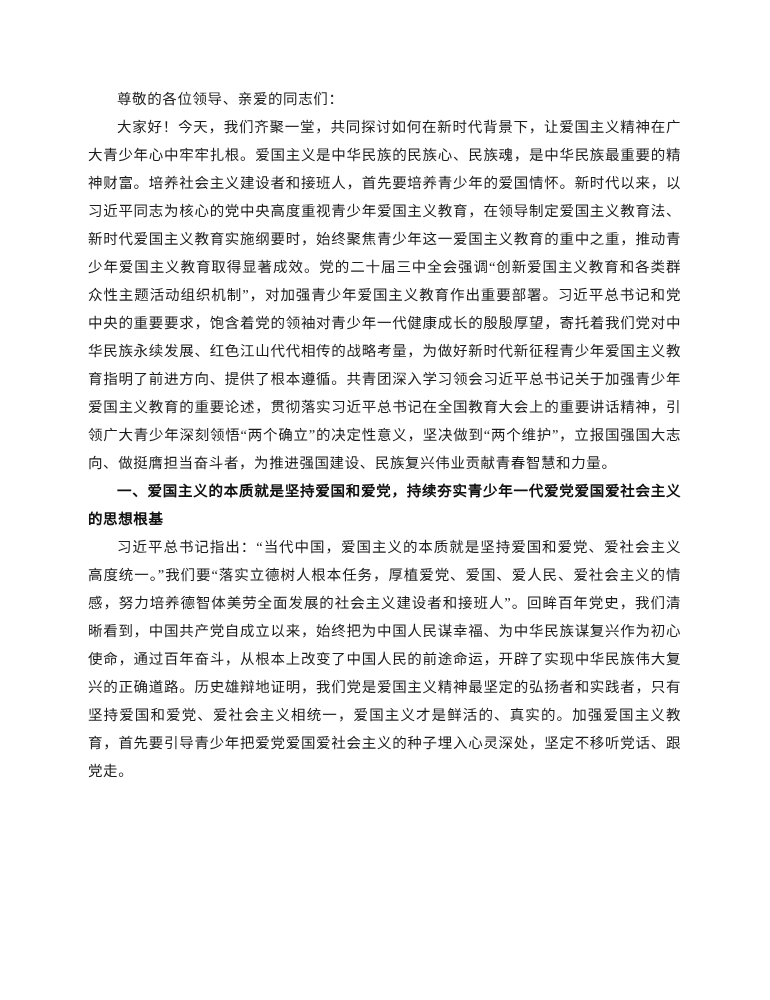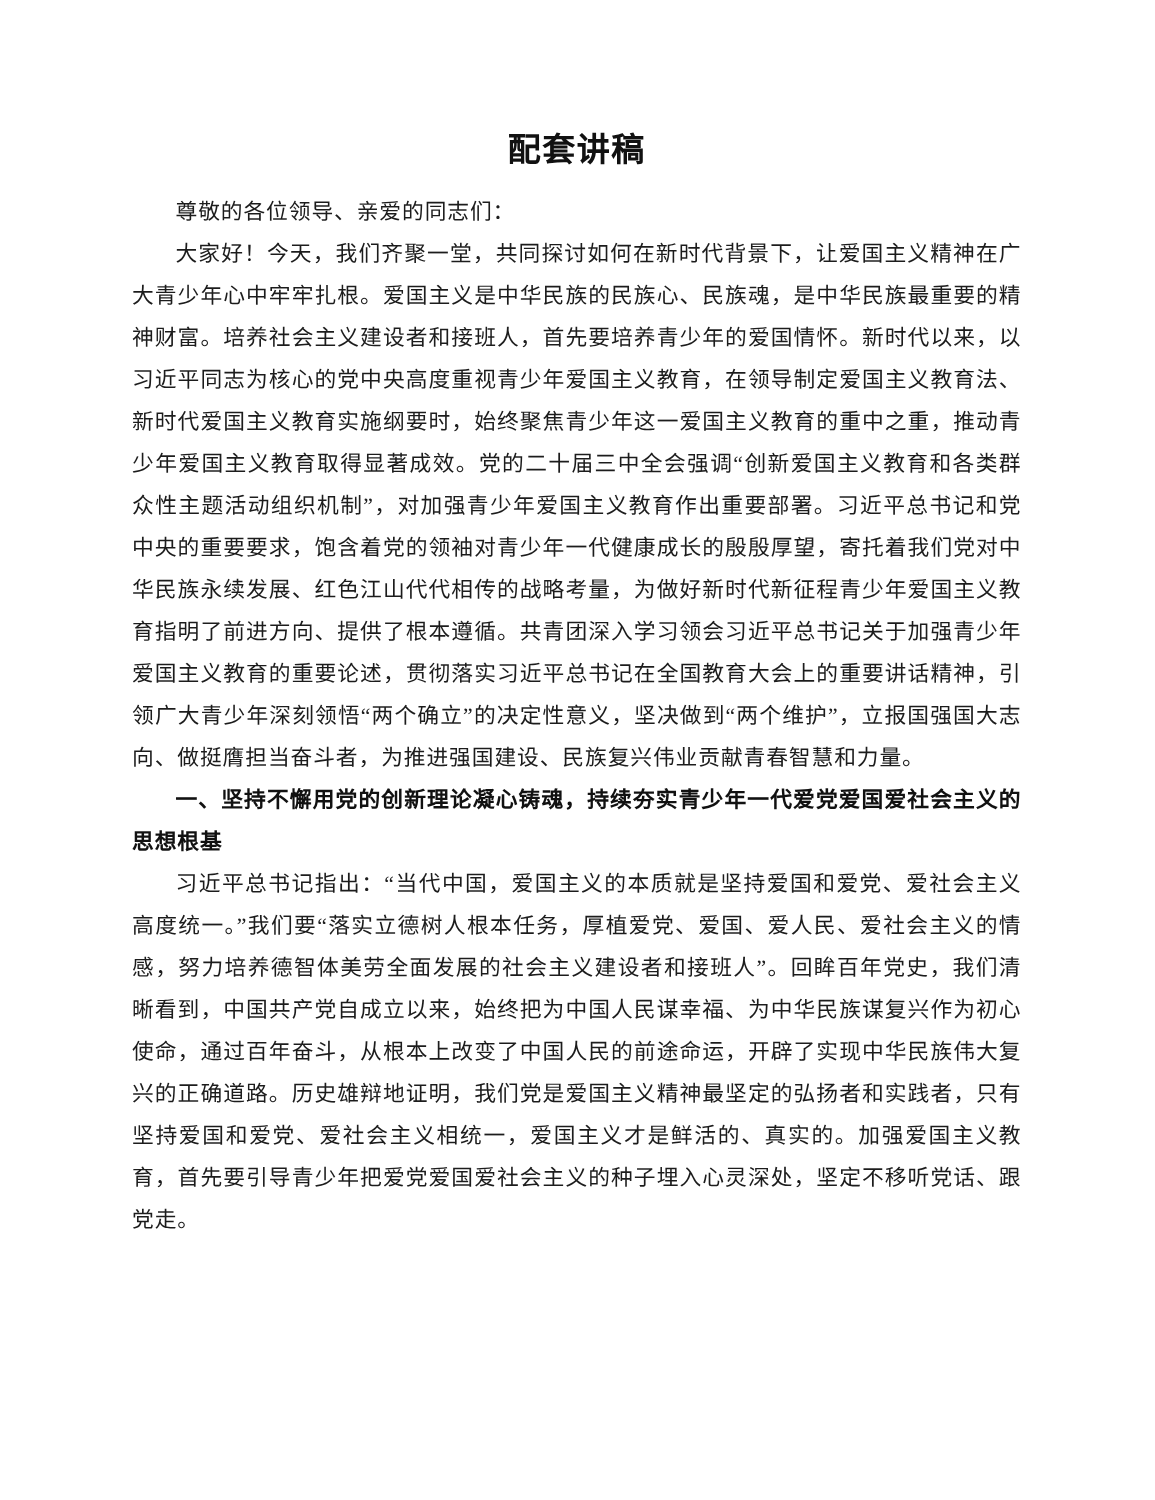--- a/index.html
+++ b/index.html
@@ -40,23 +40,22 @@
   }
   .para.heading {
     font-weight: bold;
     color: #111111;
   }
 </style>
 </head>
 <body>
 
 <div class="page">
-  <h1 class="doc-title">配套讲稿</h1>
 
   <p class="para">尊敬的各位领导、亲爱的同志们：</p>
 
   <p class="para">大家好！今天，我们齐聚一堂，共同探讨如何在新时代背景下，让爱国主义精神在广大青少年心中牢牢扎根。爱国主义是中华民族的民族心、民族魂，是中华民族最重要的精神财富。培养社会主义建设者和接班人，首先要培养青少年的爱国情怀。新时代以来，以习近平同志为核心的党中央高度重视青少年爱国主义教育，在领导制定爱国主义教育法、新时代爱国主义教育实施纲要时，始终聚焦青少年这一爱国主义教育的重中之重，推动青少年爱国主义教育取得显著成效。党的二十届三中全会强调“创新爱国主义教育和各类群众性主题活动组织机制”，对加强青少年爱国主义教育作出重要部署。习近平总书记和党中央的重要要求，饱含着党的领袖对青少年一代健康成长的殷殷厚望，寄托着我们党对中华民族永续发展、红色江山代代相传的战略考量，为做好新时代新征程青少年爱国主义教育指明了前进方向、提供了根本遵循。共青团深入学习领会习近平总书记关于加强青少年爱国主义教育的重要论述，贯彻落实习近平总书记在全国教育大会上的重要讲话精神，引领广大青少年深刻领悟“两个确立”的决定性意义，坚决做到“两个维护”，立报国强国大志向、做挺膺担当奋斗者，为推进强国建设、民族复兴伟业贡献青春智慧和力量。</p>
 
-  <p class="para heading">一、坚持不懈用党的创新理论凝心铸魂，持续夯实青少年一代爱党爱国爱社会主义的思想根基</p>
+  <p class="para heading">一、爱国主义的本质就是坚持爱国和爱党，持续夯实青少年一代爱党爱国爱社会主义的思想根基</p>
 
   <p class="para">习近平总书记指出：“当代中国，爱国主义的本质就是坚持爱国和爱党、爱社会主义高度统一。”我们要“落实立德树人根本任务，厚植爱党、爱国、爱人民、爱社会主义的情感，努力培养德智体美劳全面发展的社会主义建设者和接班人”。回眸百年党史，我们清晰看到，中国共产党自成立以来，始终把为中国人民谋幸福、为中华民族谋复兴作为初心使命，通过百年奋斗，从根本上改变了中国人民的前途命运，开辟了实现中华民族伟大复兴的正确道路。历史雄辩地证明，我们党是爱国主义精神最坚定的弘扬者和实践者，只有坚持爱国和爱党、爱社会主义相统一，爱国主义才是鲜活的、真实的。加强爱国主义教育，首先要引导青少年把爱党爱国爱社会主义的种子埋入心灵深处，坚定不移听党话、跟党走。</p>
 
 </div>
 
 </body></html>

